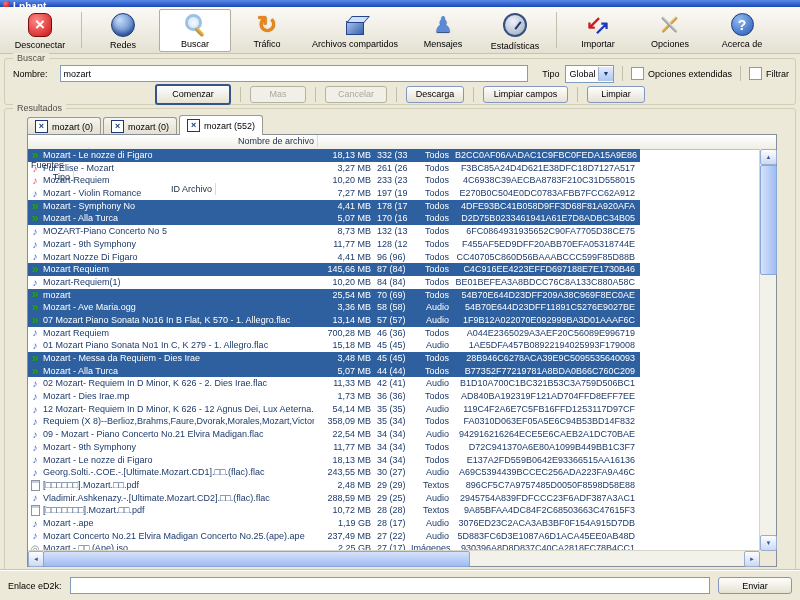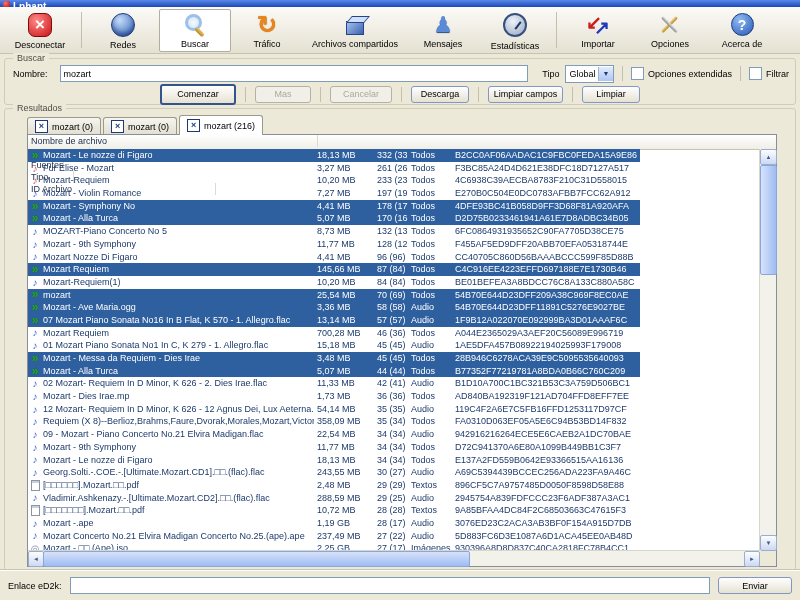--- a/index.html
+++ b/index.html
@@ -39,21 +39,21 @@
   .ico-opciones::after{content:"";position:absolute;left:2px;top:11px;width:21px;height:3px;background:linear-gradient(#e4e4e4,#8c8c8c);transform:rotate(45deg);border-radius:2px;}
   .ico-importar::before{content:"\2199";position:absolute;left:1px;top:-1px;color:#cc1c1c;font-size:19px;font-weight:bold;}
   .ico-importar::after{content:"\2197";position:absolute;right:1px;bottom:-1px;color:#2038bc;font-size:19px;font-weight:bold;}
   .ico-acerca{width:21px;height:21px;margin:2px;border-radius:50%;background:radial-gradient(circle at 35% 28%,#90bcf2,#2656b6);border:1px solid #1b3c80;color:#fff;font-weight:bold;}
   .ico-acerca::before{content:"?";font-size:14px;line-height:20px;}
 
   
   .group{position:absolute;border:1px solid #d0cdb6;border-radius:3px;}
   .legend{position:absolute;top:-6px;left:8px;background:#ece9d8;padding:0 4px;color:#4e4e46;}
   #searchbox{top:58px;left:4px;right:4px;height:45px;}
-  #resultsbox{top:108px;left:4px;right:4px;bottom:29px;}
+  #resultsbox{top:108px;left:4px;right:4px;bottom:29px;text-align:right;}
 
   .srow1{position:absolute;top:6px;left:8px;right:6px;height:17px;display:flex;align-items:center;}
   .field-label{margin-right:12px;}
   .txt{height:15px;border:1px solid #7f9db9;background:#fff;font-family:"Liberation Sans",sans-serif;font-size:9px;padding:0 3px;}
   #name-input{width:515px;margin-right:14px;}
   .select{width:52px;height:16px;border:1px solid #7f9db9;background:#fff;display:flex;align-items:center;margin-left:6px;}
   .select .val{flex:1;padding-left:3px;}
   .select .arr{width:14px;height:14px;margin:0;background:linear-gradient(#e2ecfc,#aec6f0);border-left:1px solid #9ab4d8;color:#1c3c78;display:flex;align-items:center;justify-content:center;font-size:7px;}
   .vsep{width:1px;height:15px;background:#c2bfae;margin:0 8px;flex:none;}
   .cb{width:11px;height:11px;border:1px solid #7f9db9;background:#fff;margin-right:4px;flex:none;}
@@ -192,40 +192,40 @@
     </div>
     <div class="srow2">
         <button class="btn default" style="width: 76px;">Comenzar</button>
         <span class="bsep"></span>
         <button class="btn disabled" disabled="" style="width: 56px;">Mas</button>
         <span class="bsep"></span>
         <button class="btn disabled" disabled="" style="width: 62px;">Cancelar</button>
         <span class="bsep"></span>
         <button class="btn" style="width: 58px;">Descarga</button>
         <span class="bsep"></span>
-        <button class="btn" style="width: 75px;">Limpiar campos</button>
+        <button class="btn" style="width: 85px;">Limpiar campos</button>
         <span class="bsep"></span>
         <button class="btn" style="width: 58px;">Limpiar</button>
       </div>
   </div>
 
   <div class="group" id="resultsbox">
     <div class="legend">Resultados</div>
     <div class="tabs">
         <div class="tab">
           <span class="tab-x"></span>
           <span>mozart (0)</span>
         </div>
         <div class="tab">
           <span class="tab-x"></span>
           <span>mozart (0)</span>
         </div>
         <div class="tab active">
           <span class="tab-x"></span>
-          <span>mozart (216)</span>
+          <span>mozart (552)</span>
         </div>
       </div>
     <div class="table">
       <div class="thead">
           <div class="th" style="width: 283px;">Nombre de archivo</div>
           <div class="th" style="width: 55px;">Tamaño</div>
           <div class="th" style="width: 29px;">Fuentes</div>
           <div class="th" style="width: 39px;">Tipo</div>
           <div class="th" style="width: 181px;">ID Archivo</div>
         </div>

